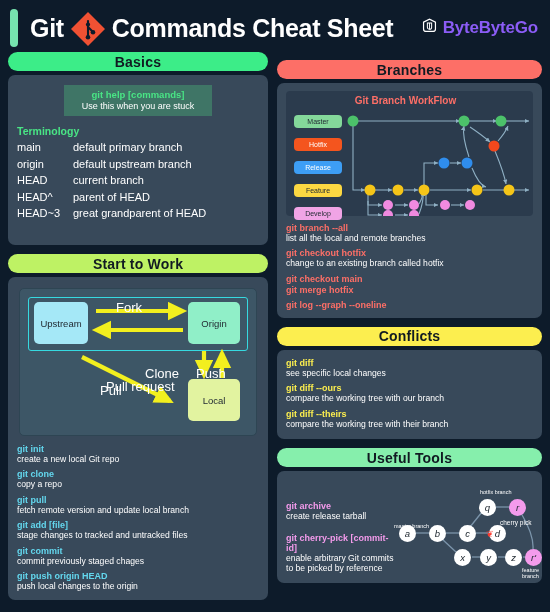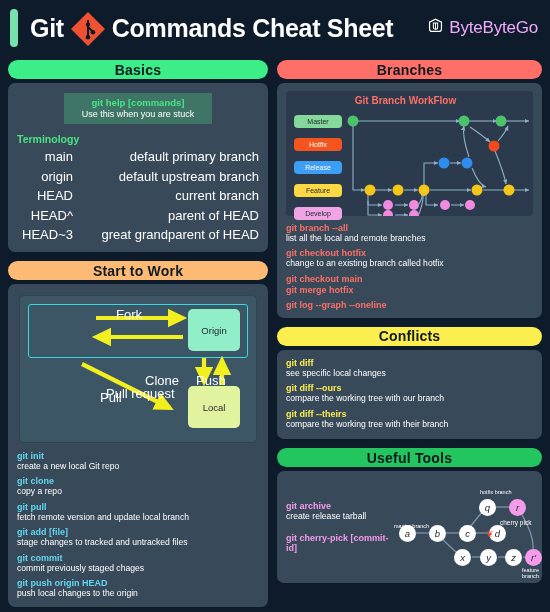--- a/index.html
+++ b/index.html
@@ -25,54 +25,54 @@
     letter-spacing: -0.3px; white-space: nowrap;
   }
   .git-mark {
     width: 34px; height: 34px; margin: 0 7px; flex: 0 0 auto;
     display: inline-block; position: relative; top: 1px;
   }
   .bbg-logo {
     position: absolute; right: 12px; top: 17px;
     display: flex; align-items: center; gap: 5px;
   }
-  .bbg-text { color: #f0abfc; font-size: 17px; font-weight: normal; letter-spacing: -0.2px; }
-
-  
-  .col-left  { position: absolute; left: 8px;   top: 60px; width: 260px; }
+  .bbg-text { color: #8b5cf6; font-size: 17px; font-weight: bold; letter-spacing: -0.2px; }
+
+  
+  .col-left  { position: absolute; left: 8px;   top: 52px; width: 260px; }
   .col-right { position: absolute; left: 277px; top: 60px; width: 265px; }
 
   
   .pill {
     height: 19px; border-radius: 10px; display: flex;
     align-items: center; justify-content: center;
     font-size: 14px; font-weight: bold; color: #111a22;
     letter-spacing: 0.2px;
   }
   .pill.green  { background: #3ced88; }
-  .pill.cyan   { background: #fdba74; text-align: right; }
+  .pill.cyan   { background: #bef264; text-align: right; }
   .pill.red    { background: #fd6f67; }
   .pill.yellow { background: #fcee4f; }
-  .pill.pink   { background: #22c55e; }
+  .pill.pink   { background: #86efac; }
 
   
   .card {
     background: #38495a; border-radius: 7px;
     margin-top: 4px; padding: 8px 9px;
   }
 
   
   .help-box {
     background: #3f7566; text-align: center;
     padding: 4px 6px 5px; margin: 2px auto 9px; width: 148px;
   }
   .help-cmd { color: #49e585; font-size: 9.5px; font-weight: bold; }
   .help-sub { color: #ffffff; font-size: 9px; margin-top: 1px; }
   .term-head { color: #49e585; font-size: 10.5px; font-weight: bold; margin-bottom: 4px; }
-  .term-row { display: flex; font-size: 13px; color: #ffffff; margin-bottom: 4.5px; text-align: right; }
+  .term-row { display: flex; font-size: 11px; color: #ffffff; margin-bottom: 4.5px; }
   .term-key { width: 56px; flex: 0 0 auto; }
   .term-val { flex: 1; }
 
   
   .flow-wrap {
     background: #3d5666; border-radius: 5px;
     height: 148px; position: relative; margin: 3px 2px 8px;
     border: 1px solid #2e4553;
   }
   .fork-box {
@@ -187,21 +187,21 @@
         <span class="term-val">default upstream branch</span>
       </div>
       <div class="term-row">
         <span class="term-key">HEAD</span>
         <span class="term-val">current branch</span>
       </div>
       <div class="term-row">
         <span class="term-key">HEAD^</span>
         <span class="term-val">parent of HEAD</span>
       </div>
-      <div class="term-row" style="margin-bottom:0;">
+      <div class="term-row" style="margin-bottom:16px;">
         <span class="term-key">HEAD~3</span>
         <span class="term-val">great grandparent of HEAD</span>
       </div>
     </div>
 
     <div class="pill cyan" style="margin-top:9px;">Start to Work</div>
     <div class="card">
 
       <div class="flow-wrap">
         <div class="fork-box"></div>
@@ -217,20 +217,21 @@
 
           <line x1="163" y1="41" x2="76" y2="41" stroke="#f2ef1e" stroke-width="4.2" marker-end="url(#ar)"></line>
 
           <line x1="184" y1="62" x2="184" y2="86" stroke="#f2ef1e" stroke-width="4.2" marker-end="url(#ar)"></line>
 
           <line x1="202" y1="89" x2="202" y2="64" stroke="#f2ef1e" stroke-width="4.2" marker-end="url(#ar)"></line>
 
           <line x1="62" y1="68" x2="150" y2="112" stroke="#f2ef1e" stroke-width="4.2" marker-end="url(#ar)"></line>
         </svg>
 
+        <div class="nodebox nb-upstream">Upstream</div>
         <div class="nodebox nb-origin">Origin</div>
         <div class="nodebox nb-local">Local</div>
 
         <div class="flow-label fl-fork">Fork</div>
         <div class="flow-label fl-pullreq">Pull request</div>
         <div class="flow-label fl-clone">Clone</div>
         <div class="flow-label fl-push">Push</div>
         <div class="flow-label fl-pull">Pull</div>
       </div>
 
@@ -345,20 +346,21 @@
       <div class="desc">compare the working tree with their branch</div>
     </div>
 
     <div class="pill pink" style="margin-top:9px;">Useful Tools</div>
     <div class="card" style="padding-bottom:4px;">
       <div style="display:flex;">
         <div style="width:108px;flex:0 0 auto;padding-top:22px;">
           <div class="cmd pink">git archive</div>
           <div class="desc">create release tarball</div>
           <div class="cmd pink" style="margin-top:11px;">git cherry-pick [commit-id]</div>
+          <div class="desc">enable arbitrary Git commits to be picked by reference</div>
         </div>
 
         <div class="cp-wrap" style="flex:1;">
           <svg width="140" height="100" style="position:absolute;left:0;top:0;">
             <g stroke="#7c95ab" stroke-width="1.3" fill="none">
               <line x1="22" y1="54" x2="37" y2="54"></line>
               <line x1="52" y1="54" x2="67" y2="54"></line>
               <line x1="82" y1="54" x2="97" y2="54"></line>
 
               <line x1="48" y1="60" x2="62" y2="73"></line>

